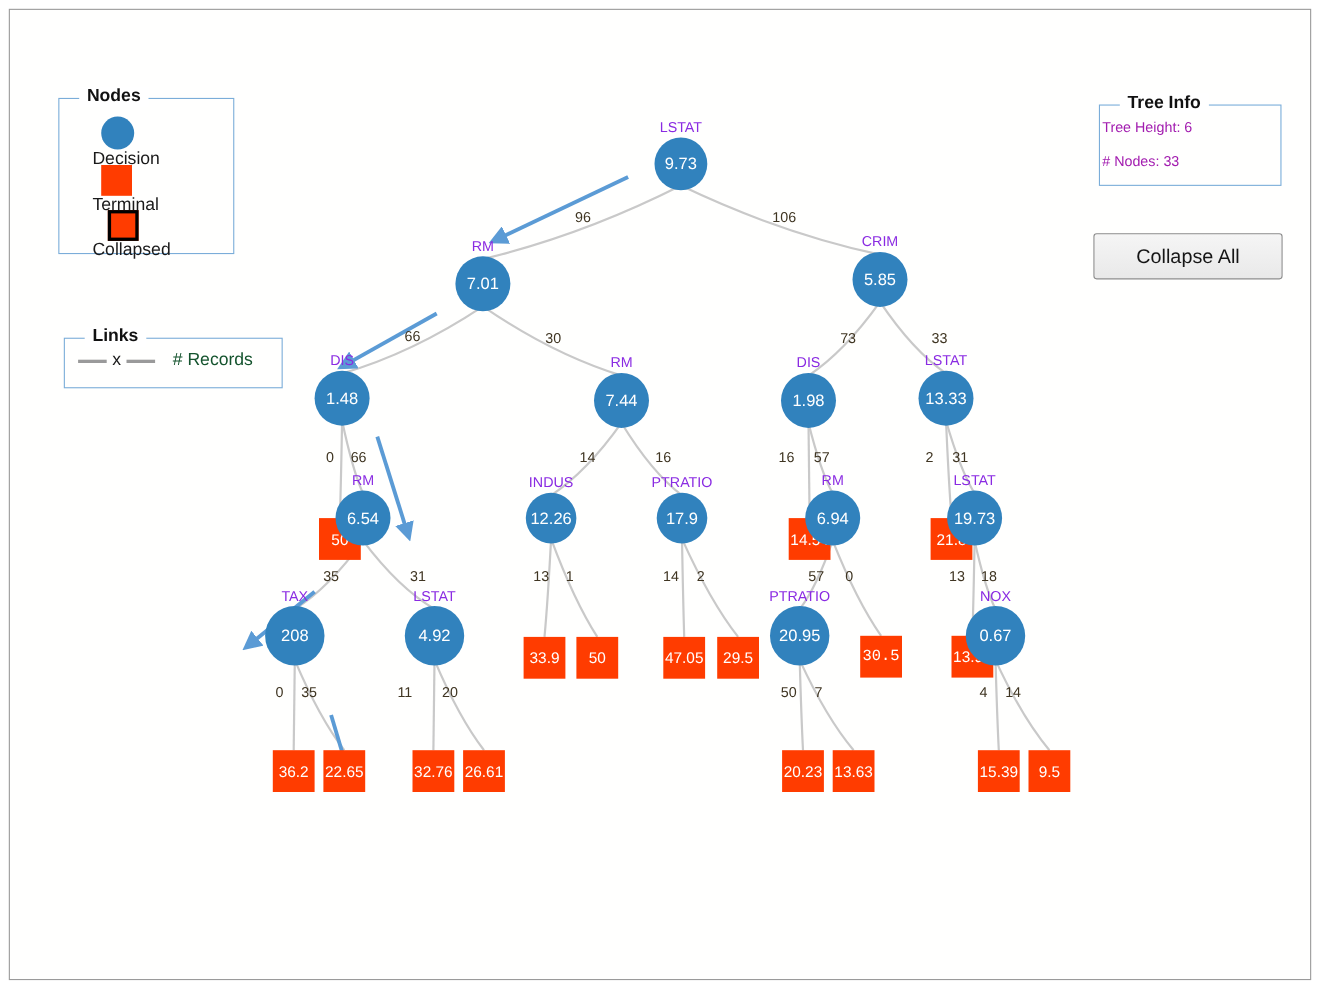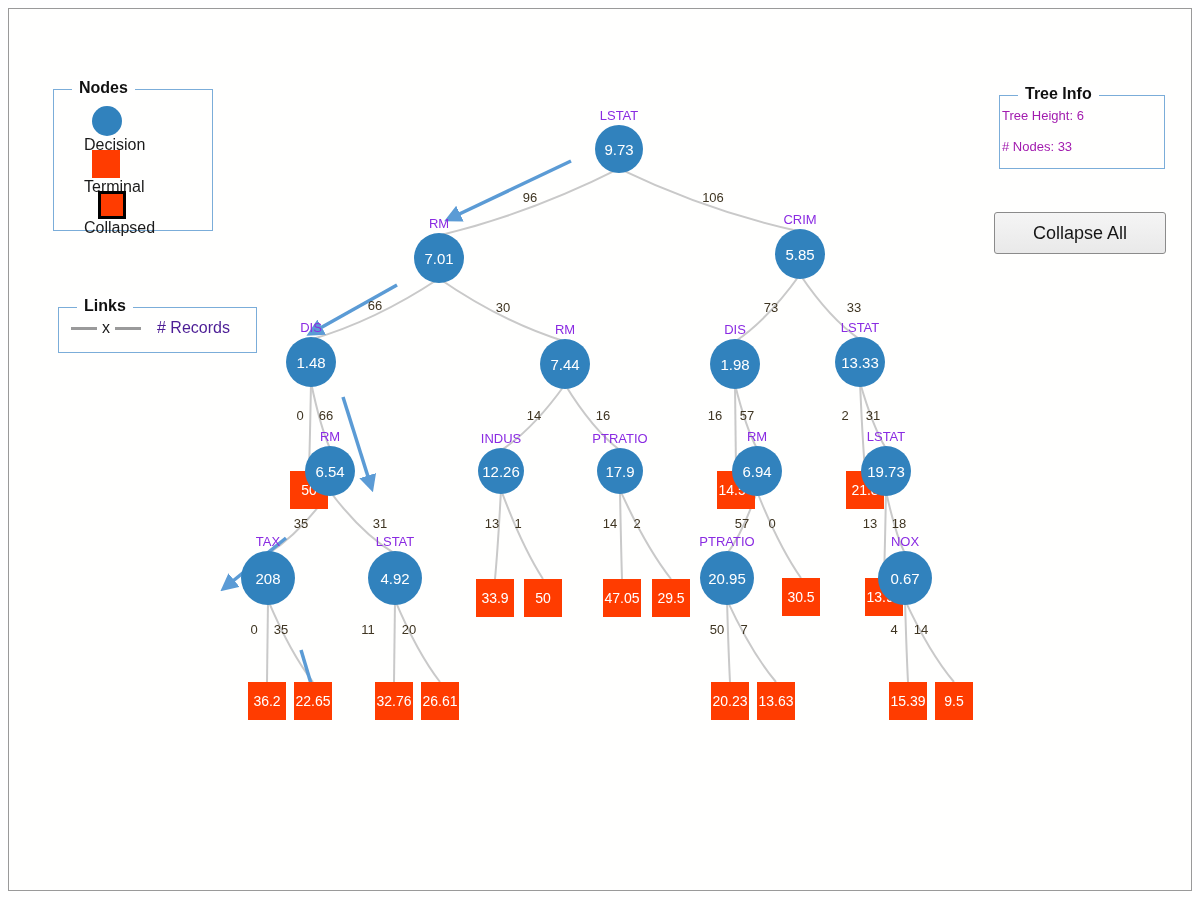--- a/index.html
+++ b/index.html
@@ -47,21 +47,21 @@
   .legend-row{
     position:absolute;left:14px;display:flex;align-items:center;flex-direction:column;
   }
   .legend-label{font-size:16px;color:#1a1a1a;margin-left:16px;white-space:nowrap;}
   .lg-circle{width:30px;height:30px;border-radius:50%;background:#3182bd;}
   .lg-square{width:28px;height:28px;background:#ff3c00;}
   .lg-square-collapsed{width:28px;height:28px;background:#ff3c00;border:3px solid #000;box-sizing:border-box;}
   #links-row{position:absolute;left:12px;top:11px;display:flex;align-items:center;gap:5px;}
   .link-dash{display:inline-block;width:26px;height:3px;background:#9a9a9a;}
   .link-x{font-size:16px;color:#1a1a1a;}
-  .link-text{font-size:16px;color:#4c1d95;margin-left:11px;}
+  .link-text{font-size:16px;color:#14532d;margin-left:11px;}
   
   #tree-info-box{left:990px;top:86px;width:166px;height:74px;}
   .info-line{position:absolute;left:2px;font-size:13px;color:#a21caf;white-space:nowrap;}
   .btn{
     position:absolute;left:985px;width:172px;height:42px;
     background:linear-gradient(#f5f5f5,#e9e9e9);
     border:1px solid #8b8b8b;border-radius:3px;
     font-size:18px;color:#161616;cursor:pointer;
     font-family:"Liberation Sans", sans-serif;
   }
@@ -210,21 +210,21 @@
         <div class="edge-label" style="left: 688px; top: 565px; width: 40px;">50</div>
         <div class="edge-label" style="left: 715px; top: 565px; width: 40px;">7</div>
         <div class="edge-label" style="left: 865px; top: 565px; width: 40px;">4</div>
         <div class="edge-label" style="left: 892px; top: 565px; width: 40px;">14</div>
         <div class="term-square" style="left: 281px; top: 414px; width: 38px; height: 38px;">50</div>
         <div class="term-square" style="left: 467px; top: 522px; width: 38px; height: 38px;">33.9</div>
         <div class="term-square" style="left: 515px; top: 522px; width: 38px; height: 38px;">50</div>
         <div class="term-square" style="left: 594px; top: 522px; width: 38px; height: 38px;">47.05</div>
         <div class="term-square" style="left: 643px; top: 522px; width: 38px; height: 38px;">29.5</div>
         <div class="term-square" style="left: 708px; top: 414px; width: 38px; height: 38px;">14.54</div>
-        <div class="term-square" style="left: 773px; top: 521px; width: 38px; height: 38px;">30.5</div>
+        <div class="term-square" style="left: 773px; top: 521px; width: 38px; height: 38px; font-family: Liberation Mono, monospace;">30.5</div>
         <div class="term-square" style="left: 837px; top: 414px; width: 38px; height: 38px;">21.8</div>
         <div class="term-square" style="left: 856px; top: 521px; width: 38px; height: 38px;">13.96</div>
         <div class="term-square" style="left: 239px; top: 625px; width: 38px; height: 38px;">36.2</div>
         <div class="term-square" style="left: 285px; top: 625px; width: 38px; height: 38px;">22.65</div>
         <div class="term-square" style="left: 366px; top: 625px; width: 38px; height: 38px;">32.76</div>
         <div class="term-square" style="left: 412px; top: 625px; width: 38px; height: 38px;">26.61</div>
         <div class="term-square" style="left: 702px; top: 625px; width: 38px; height: 38px;">20.23</div>
         <div class="term-square" style="left: 748px; top: 625px; width: 38px; height: 38px;">13.63</div>
         <div class="term-square" style="left: 880px; top: 625px; width: 38px; height: 38px;">15.39</div>
         <div class="term-square" style="left: 926px; top: 625px; width: 38px; height: 38px;">9.5</div>

